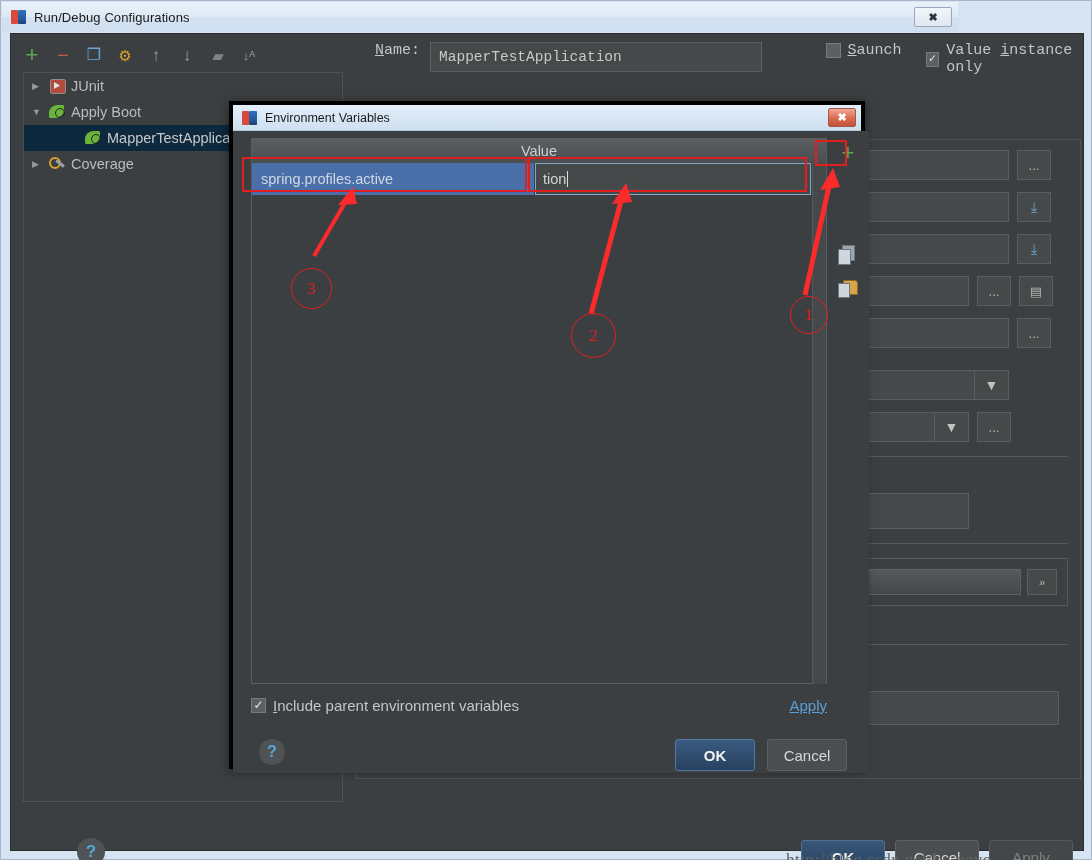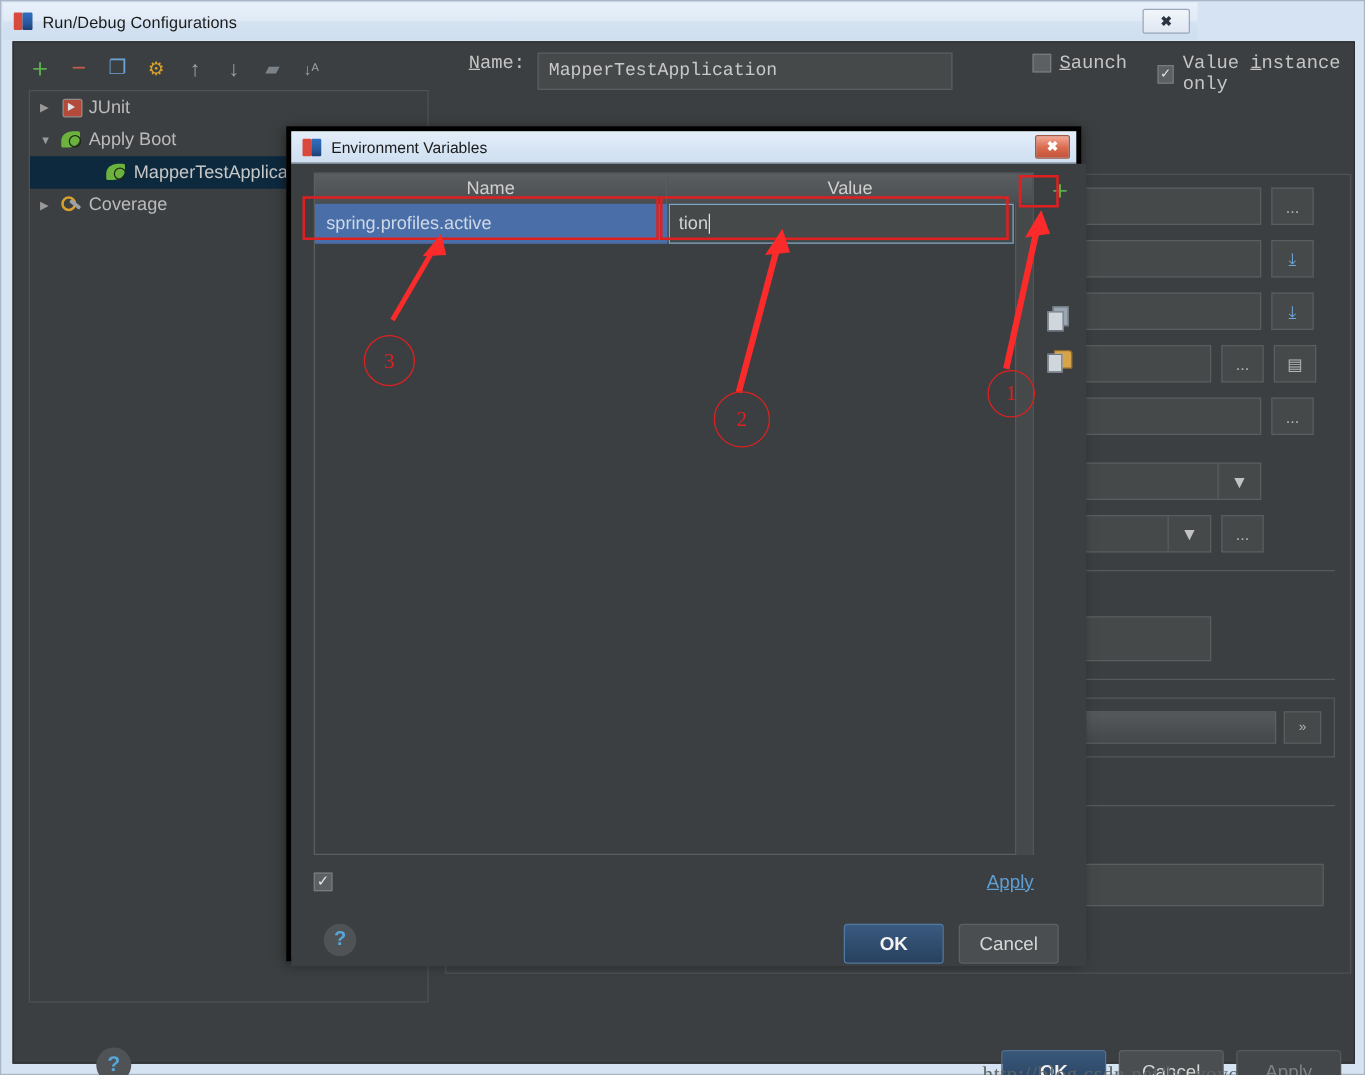--- a/index.html
+++ b/index.html
@@ -525,21 +525,20 @@
     <div id="env-titlebar">
       <span class="win-icon"></span>
       <span id="env-title-text">Environment Variables</span>
       <div id="env-close-button">✖</div>
     </div>
 
     <div id="env-body">
 
       <div id="env-table-wrap">
         <div id="env-table-head">
-          <div class="th name">Name</div>
           <div class="th value">Value</div>
         </div>
         <div id="env-table-rows">
           <div class="td-name">spring.profiles.active</div>
           <div class="td-value">
               <span>tion</span>
               <span id="value-caret"></span>
             </div>
         </div>
         <div id="env-vscroll"></div>
@@ -547,20 +546,21 @@
 
       <div id="env-side-toolbar">
         <div id="add-var-button">+</div>
         <div style="height:52px;"></div>
         <span class="side-ico ico-copy"></span>
         <span class="side-ico ico-paste"></span>
       </div>
 
       <div id="include-parent-row">
         <span class="cbox">✓</span>
+        <span id="include-parent-label"><u>I</u><span>nclude parent environment variables</span></span>
         <span id="show-link">Apply</span>
       </div>
 
       <div id="env-help-button">?</div>
       <div id="env-footer-buttons">
         <div class="dbtn primary">OK</div>
         <div class="dbtn normal">Cancel</div>
       </div>
     </div>
   </div>

